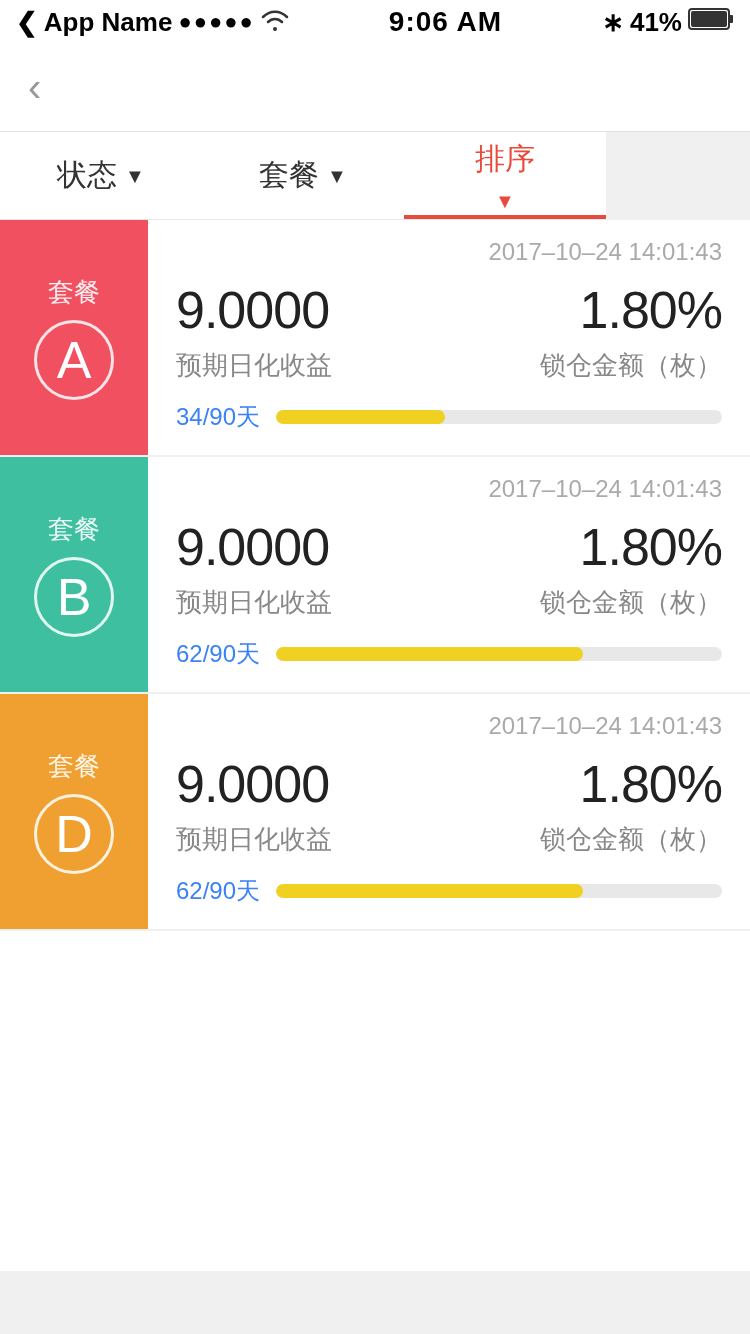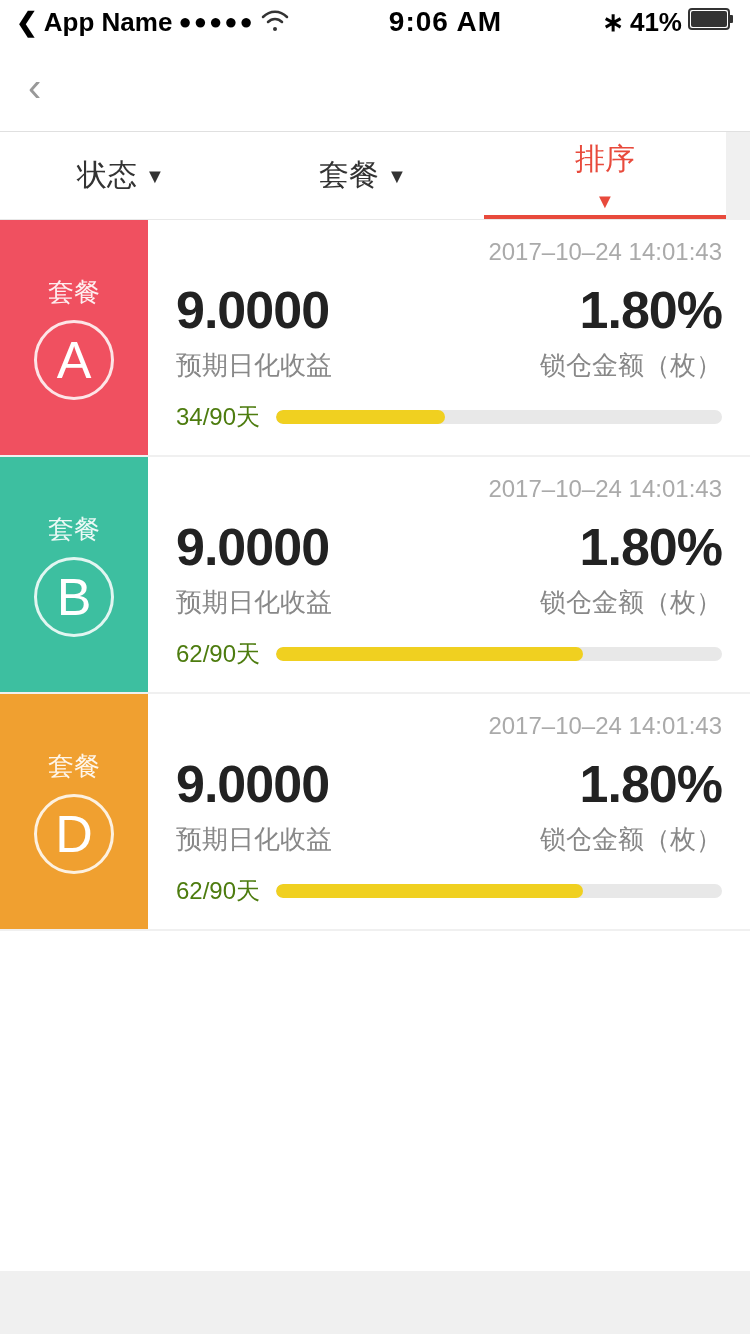--- a/index.html
+++ b/index.html
@@ -61,21 +61,21 @@
       cursor: pointer;
     }
     .nav-title {
       font-size: 38px;
       font-weight: 400;
       color: #333;
     }
 
     
     .filter-bar {
-      width: 726px;
+      width: 606px;
       height: 88px;
       background: #fff;
       display: flex;
       align-items: center;
       border-bottom: 1px solid #e8e8e8;
     }
     .filter-item {
       flex: 1;
       display: flex;
       align-items: center;
@@ -168,42 +168,42 @@
       margin-bottom: 14px;
     }
     .card-values {
       display: flex;
       justify-content: space-between;
       align-items: baseline;
       margin-bottom: 8px;
     }
     .card-value {
       font-size: 52px;
-      font-weight: 700;
+      font-weight: 400;
       color: #222;
       letter-spacing: -1px;
     }
     .card-labels {
       display: flex;
       justify-content: space-between;
       margin-bottom: 18px;
       text-align: center;
     }
     .card-sublabel {
       font-size: 26px;
       color: #888;
     }
     .progress-row {
       display: flex;
       align-items: center;
       gap: 16px;
     }
     .progress-text {
       font-size: 24px;
-      color: #4d7c0f;
+      color: #3b82f6;
       white-space: nowrap;
       flex-shrink: 0;
     }
     .progress-bar-bg {
       flex: 1;
       height: 14px;
       background: #e8e8e8;
       border-radius: 7px;
       overflow: hidden;
     }

